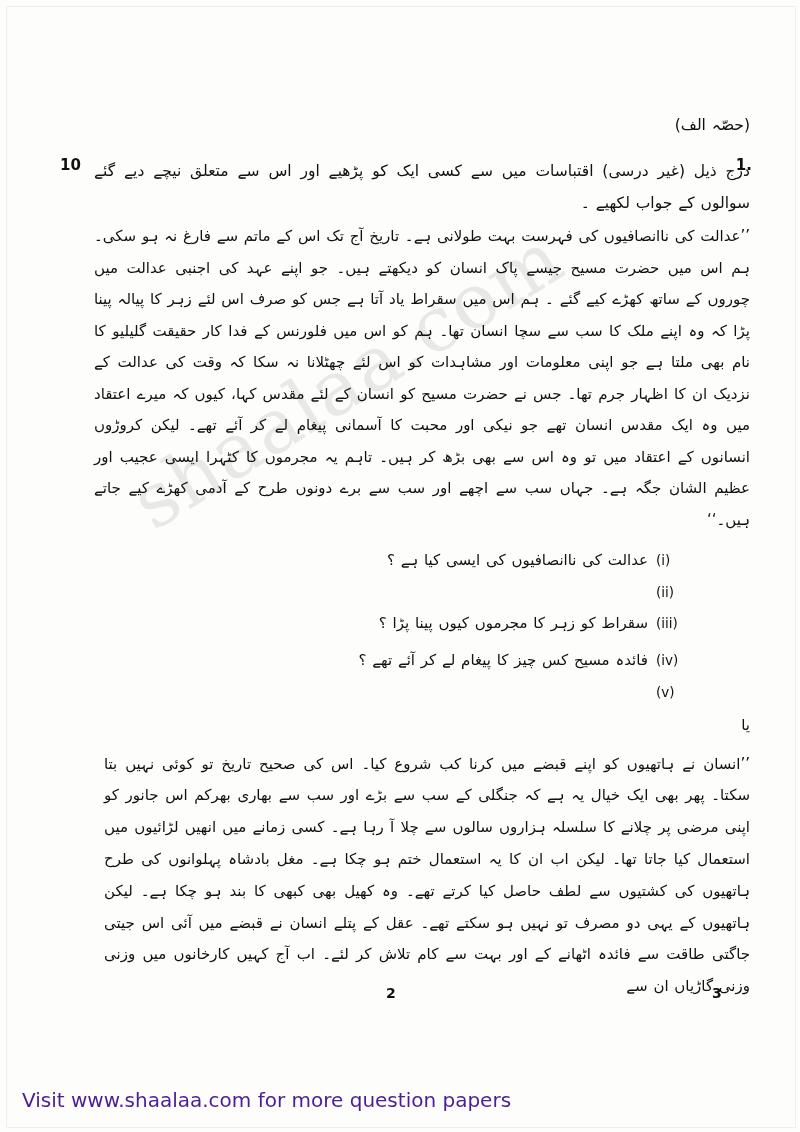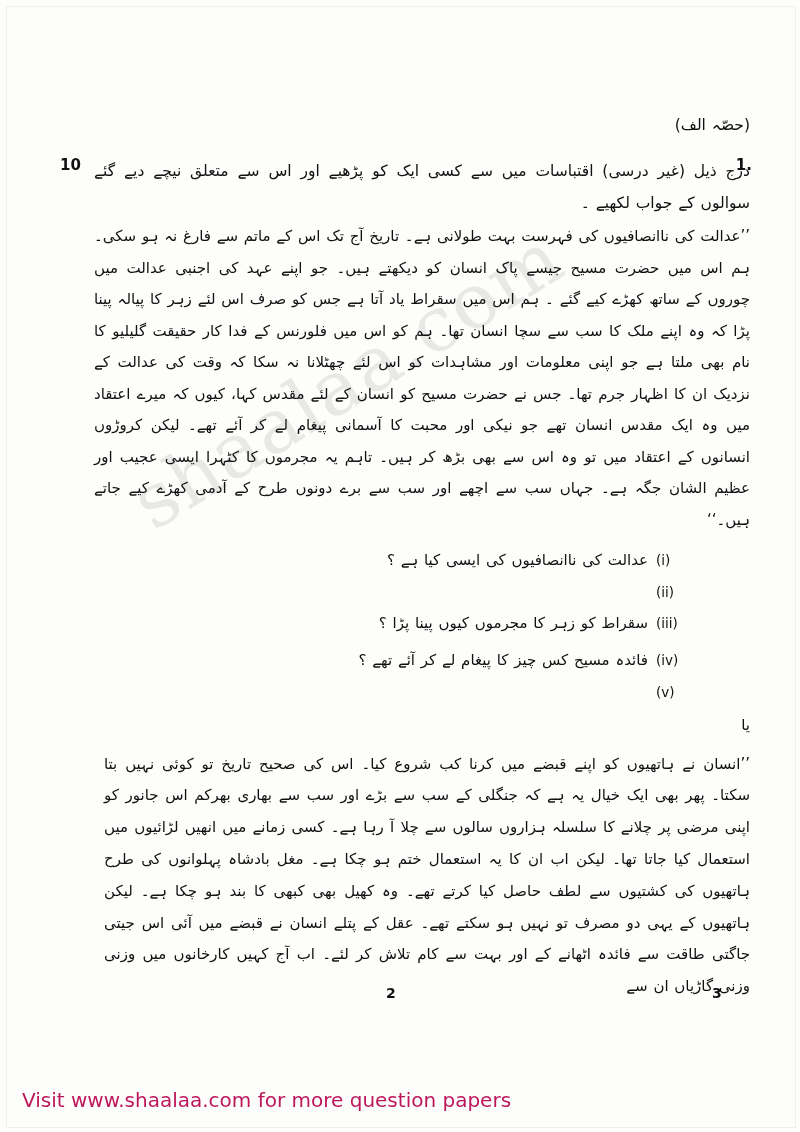--- a/index.html
+++ b/index.html
@@ -160,21 +160,21 @@
     top: 0;
     font-size: 14px;
     font-weight: bold;
   }
 
   .visit-line {
     position: absolute;
     left: 22px;
     top: 1088px;
     font-size: 20px;
-    color: #be185d;
+    color: #4c1d95;
     direction: ltr;
     font-family: "DejaVu Sans", sans-serif;
   }
 
   .watermark {
     position: absolute;
     left: 170px;
     top: 330px;
     width: 440px;
     height: 330px;

